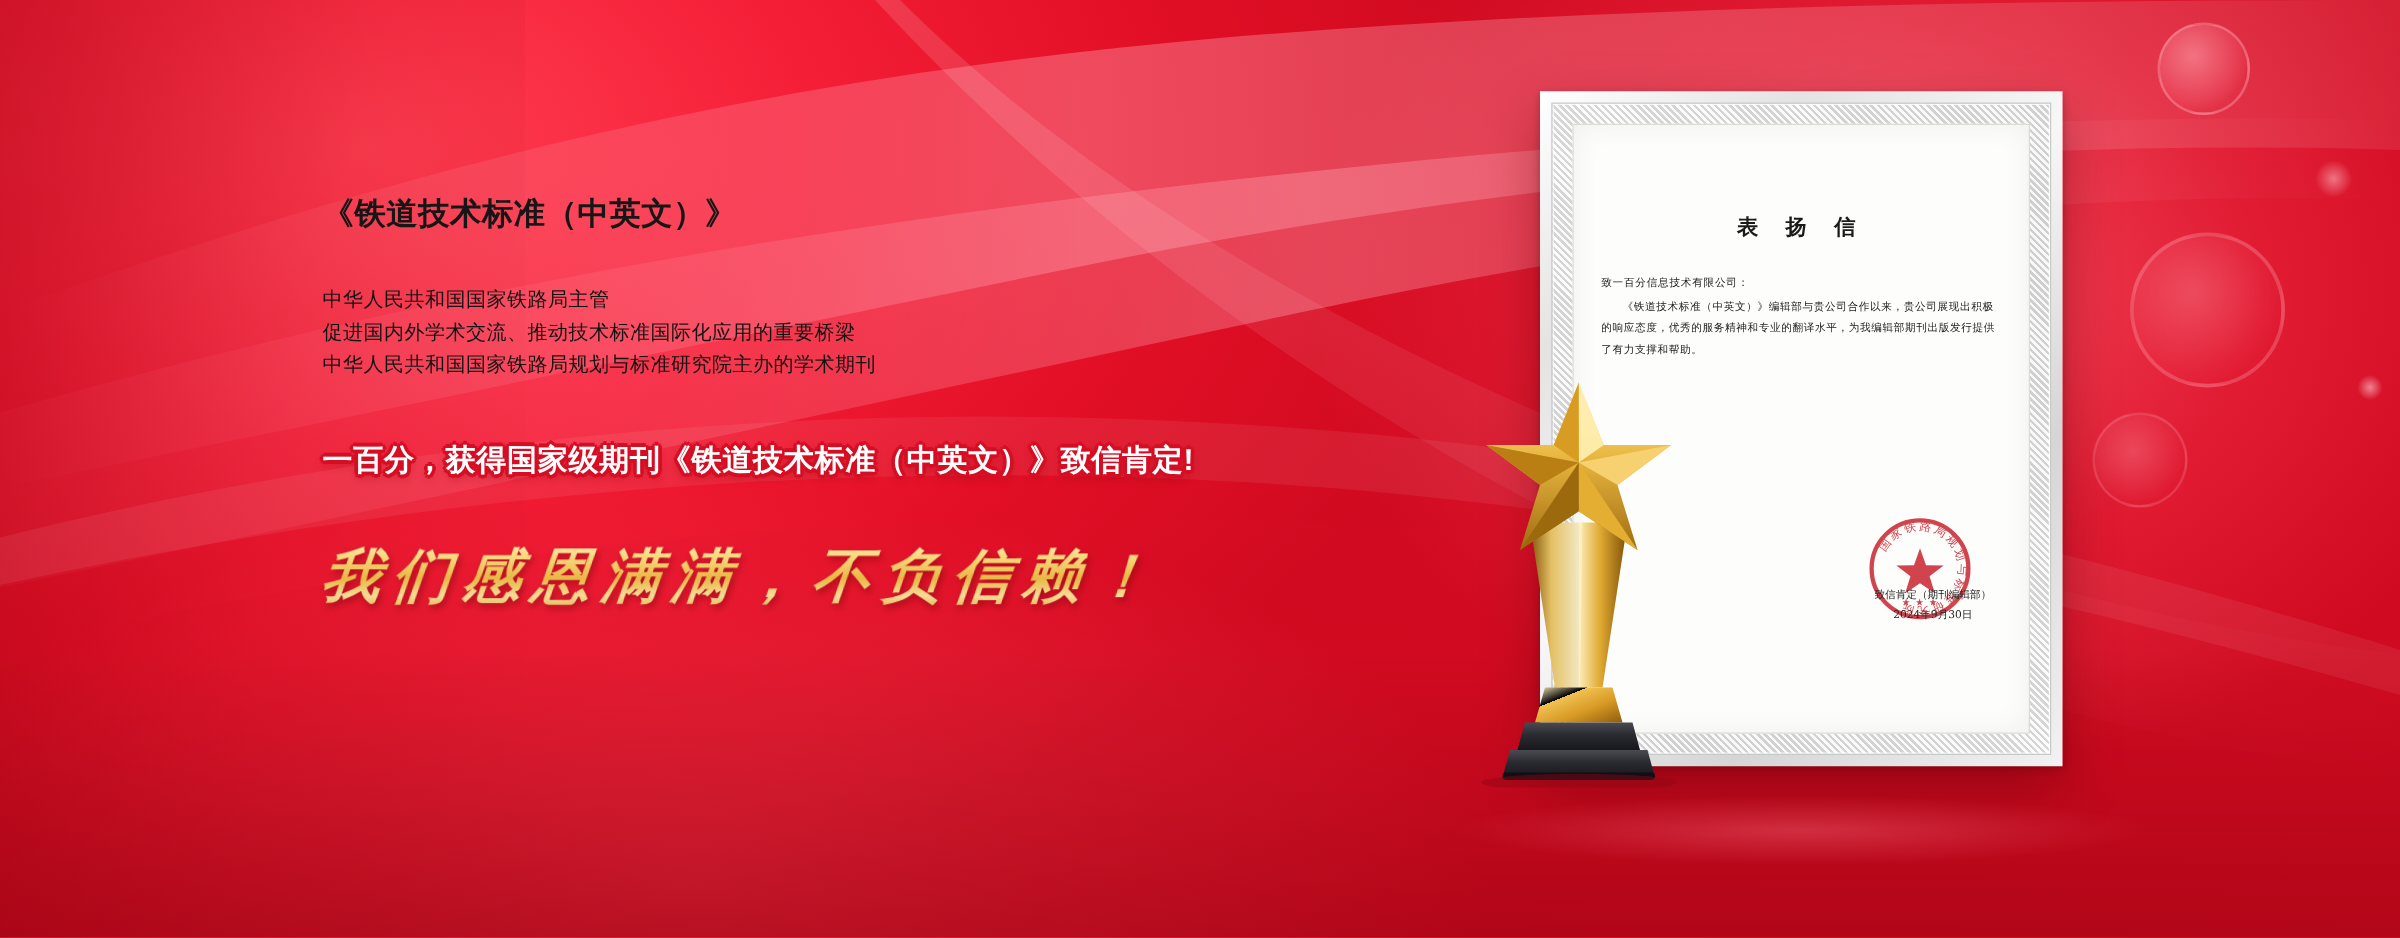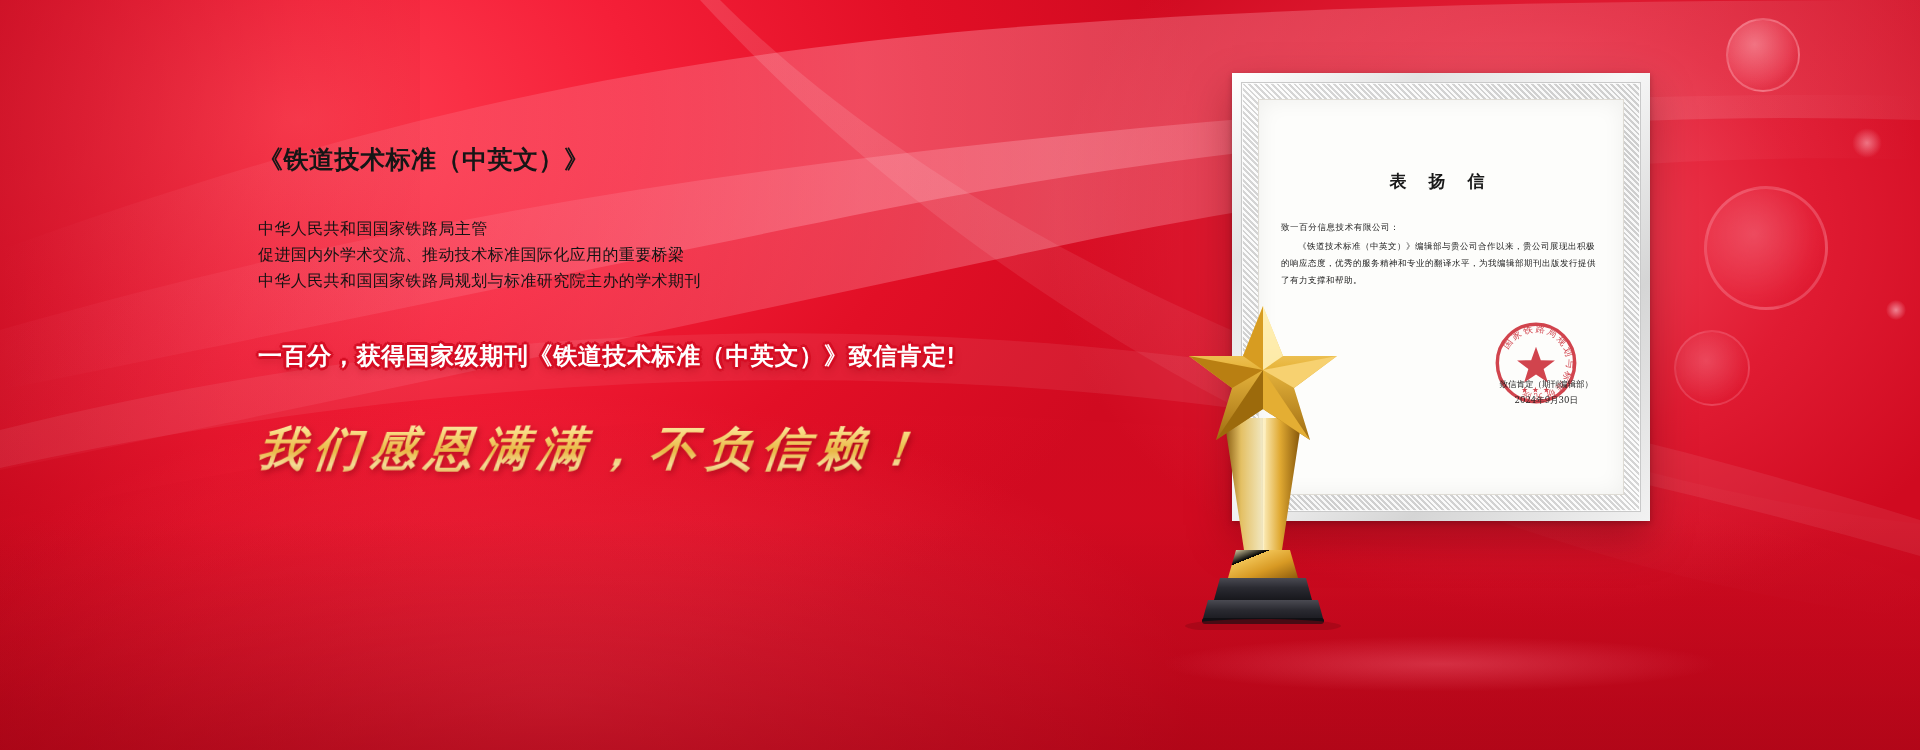--- a/index.html
+++ b/index.html
@@ -41,21 +41,21 @@
   .bk2{right:38px;top:128px;width:30px;height:30px;background:radial-gradient(circle, rgba(255,190,200,.55), rgba(255,120,140,0) 70%);}
   .bk3{right:92px;top:186px;width:118px;height:118px;background:radial-gradient(circle at 40% 38%, rgba(255,150,165,.34), rgba(255,80,100,.10) 60%, rgba(255,60,80,0) 74%);border:3px solid rgba(255,175,190,.28);}
   .bk4{right:170px;top:330px;width:72px;height:72px;background:radial-gradient(circle at 42% 40%, rgba(255,160,175,.30), rgba(255,80,100,0) 72%);border:2px solid rgba(255,170,185,.22);}
   .bk5{right:300px;top:420px;width:46px;height:46px;background:radial-gradient(circle, rgba(255,175,190,.26), rgba(255,90,110,0) 72%);}
   .bk6{right:14px;top:300px;width:20px;height:20px;background:radial-gradient(circle, rgba(255,205,215,.6), rgba(255,120,140,0) 72%);}
 
   
   .copy{position:absolute;left:258px;top:140px;width:940px;}
   .journal-title{
     font-size:25px;font-weight:bold;color:#161616;letter-spacing:.5px;
-    margin:4px 0 42px 0;line-height:1.2;
+    margin:16px 0 42px 0;line-height:1.2;
   }
   .desc-line{
     font-size:16px;color:#131313;line-height:1.62;letter-spacing:.4px;margin:0;
     white-space:nowrap;
   }
   .desc-list{margin:0;padding:0;list-style:none;}
   .headline{
     margin-top:46px;
     font-size:24px;font-weight:bold;color:#ffffff;letter-spacing:.6px;
     white-space:nowrap;
@@ -76,21 +76,21 @@
     transform:skewX(-6deg);
     transform-origin:left center;
   }
 
   
   .trophy{position:absolute;left:1148px;top:300px;width:190px;height:310px;}
   .trophy svg{display:block;}
 
   
   .frame{
-    position:absolute;left:1232px;top:73px;width:418px;height:448px;
+    position:absolute;left:1232px;top:73px;width:418px;height:540px;
     background:linear-gradient(135deg,#ffffff 0%,#e3e3e3 22%,#f7f7f7 46%,#d5d5d5 72%,#f2f2f2 100%);
     box-shadow:0 18px 40px rgba(90,0,10,.40), 0 2px 6px rgba(0,0,0,.25);
     padding:9px;box-sizing:border-box;
   }
   .frame-inner-bevel{
     width:100%;height:100%;box-sizing:border-box;
     background:
       repeating-linear-gradient(45deg, rgba(255,255,255,.85) 0 2px, rgba(205,205,205,.75) 2px 4px),
       linear-gradient(135deg,#f3f3f3,#cfcfcf 55%,#ededed);
     border:1px solid #c9c9c9;

